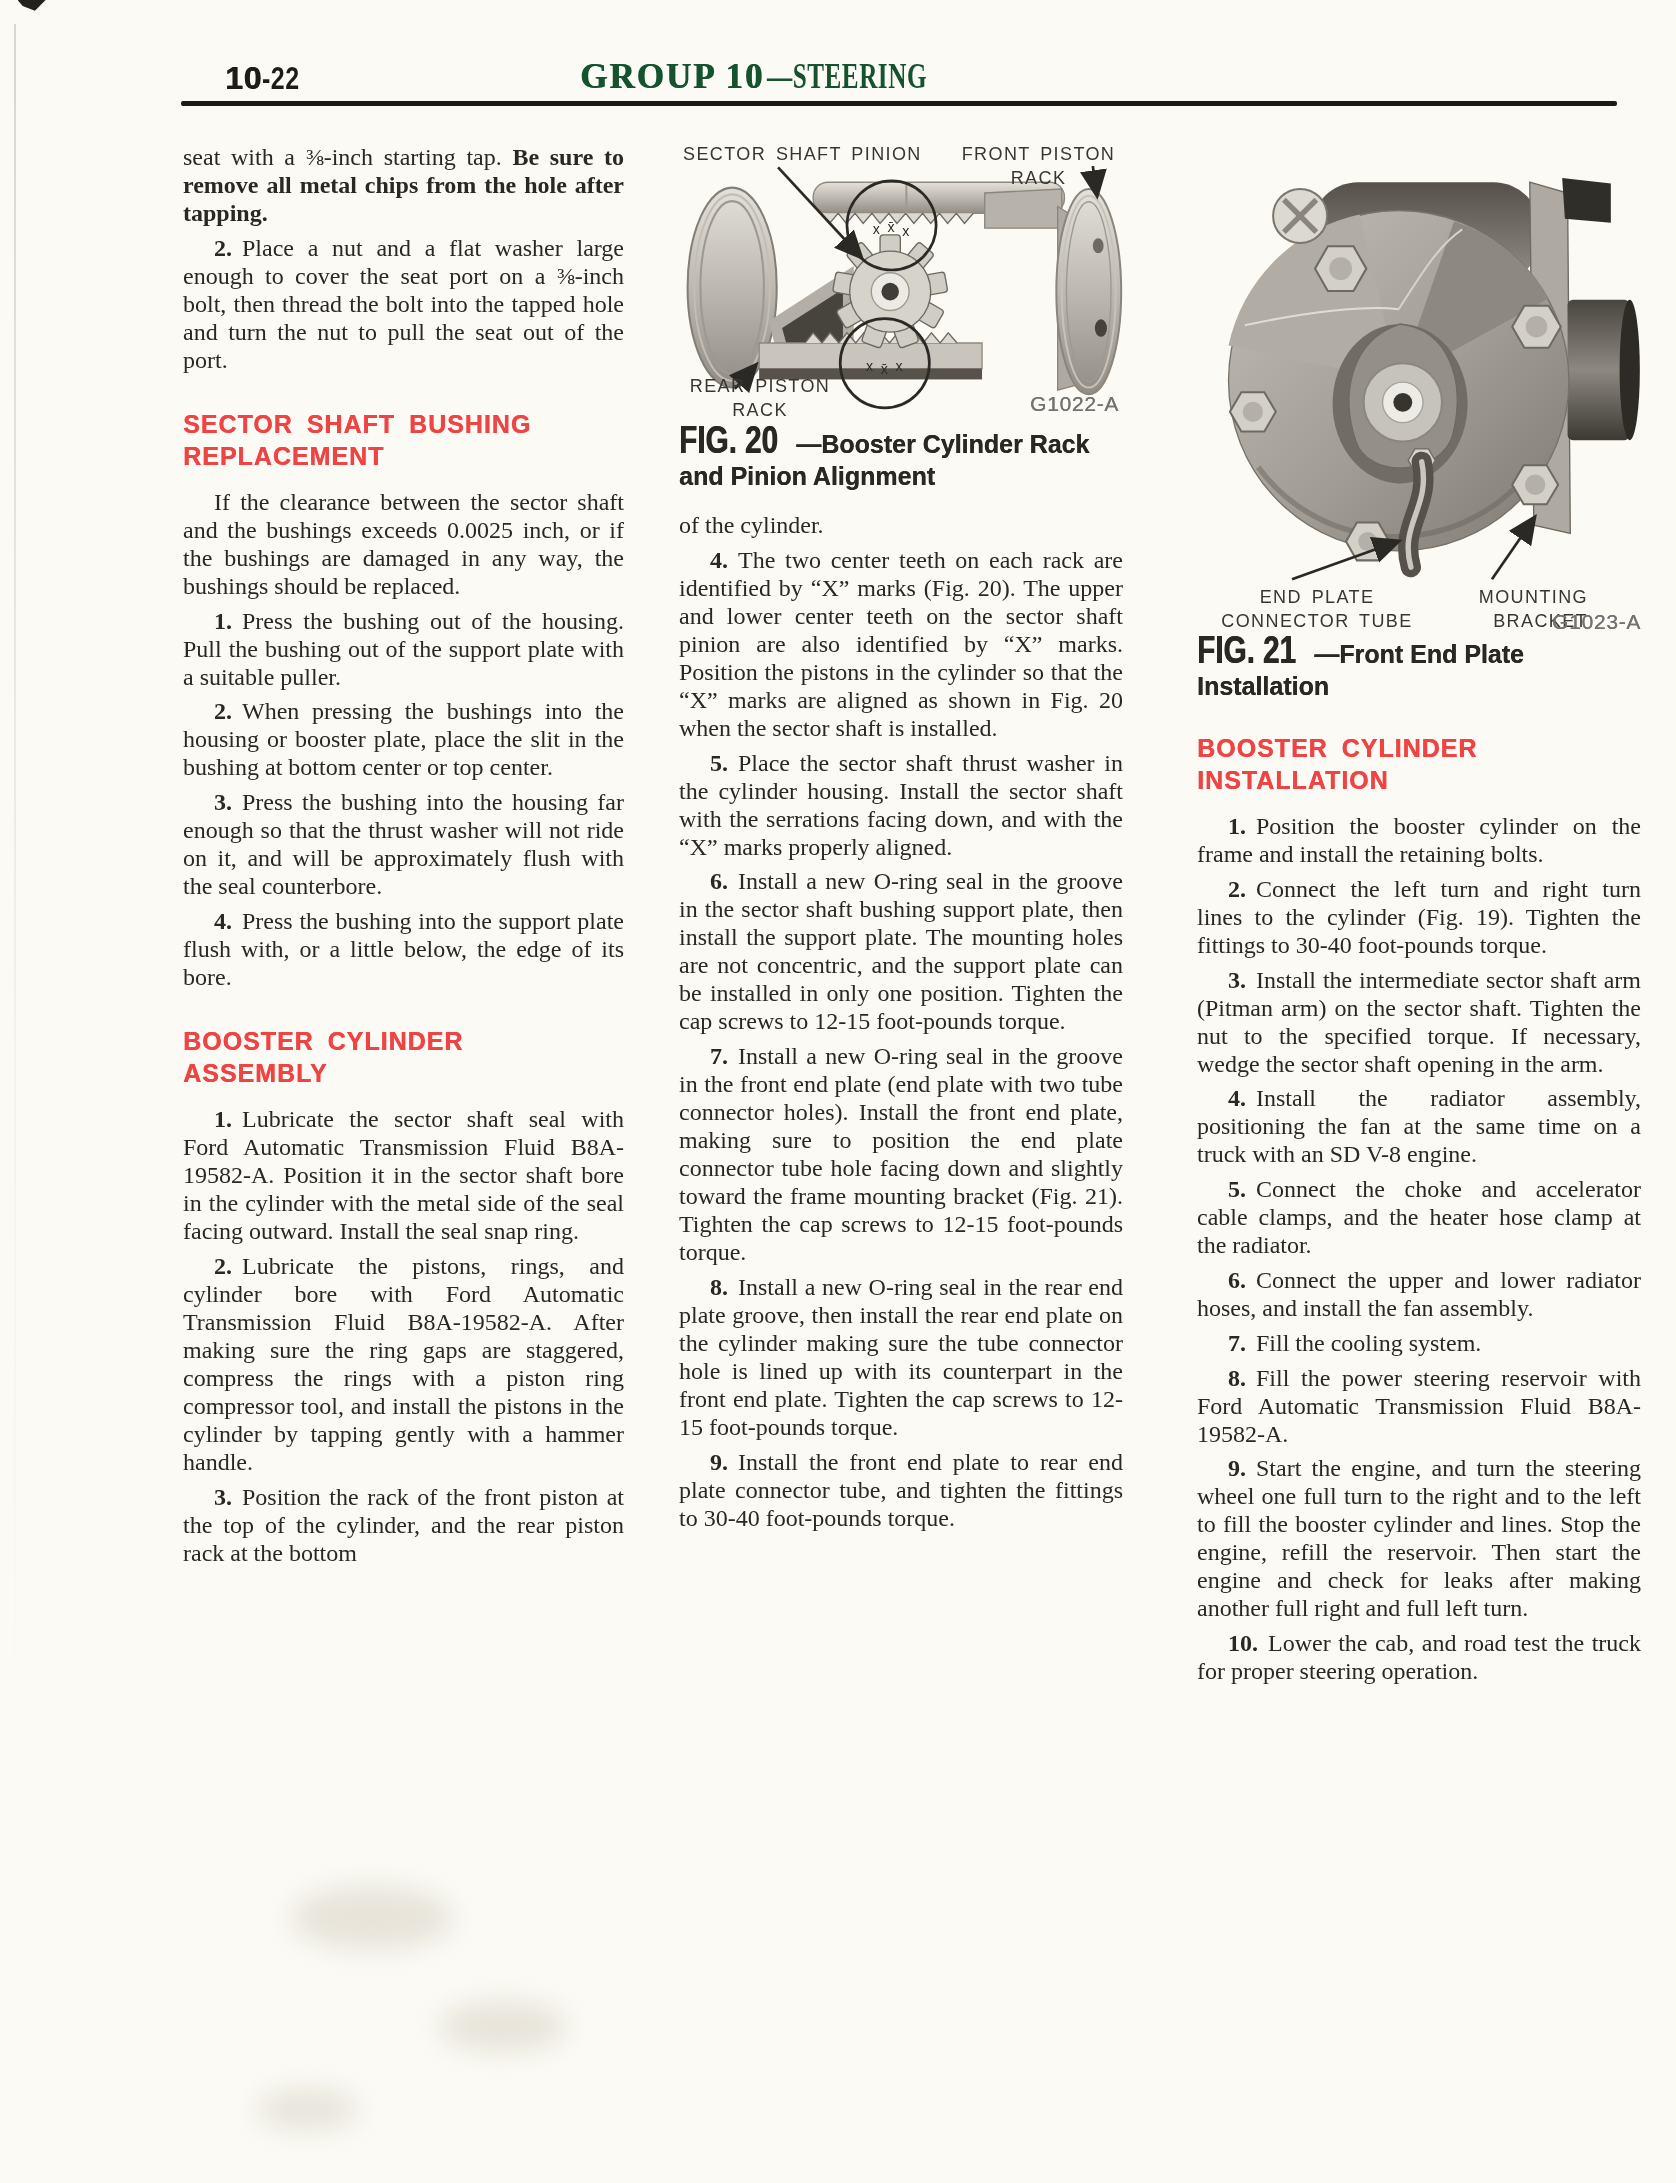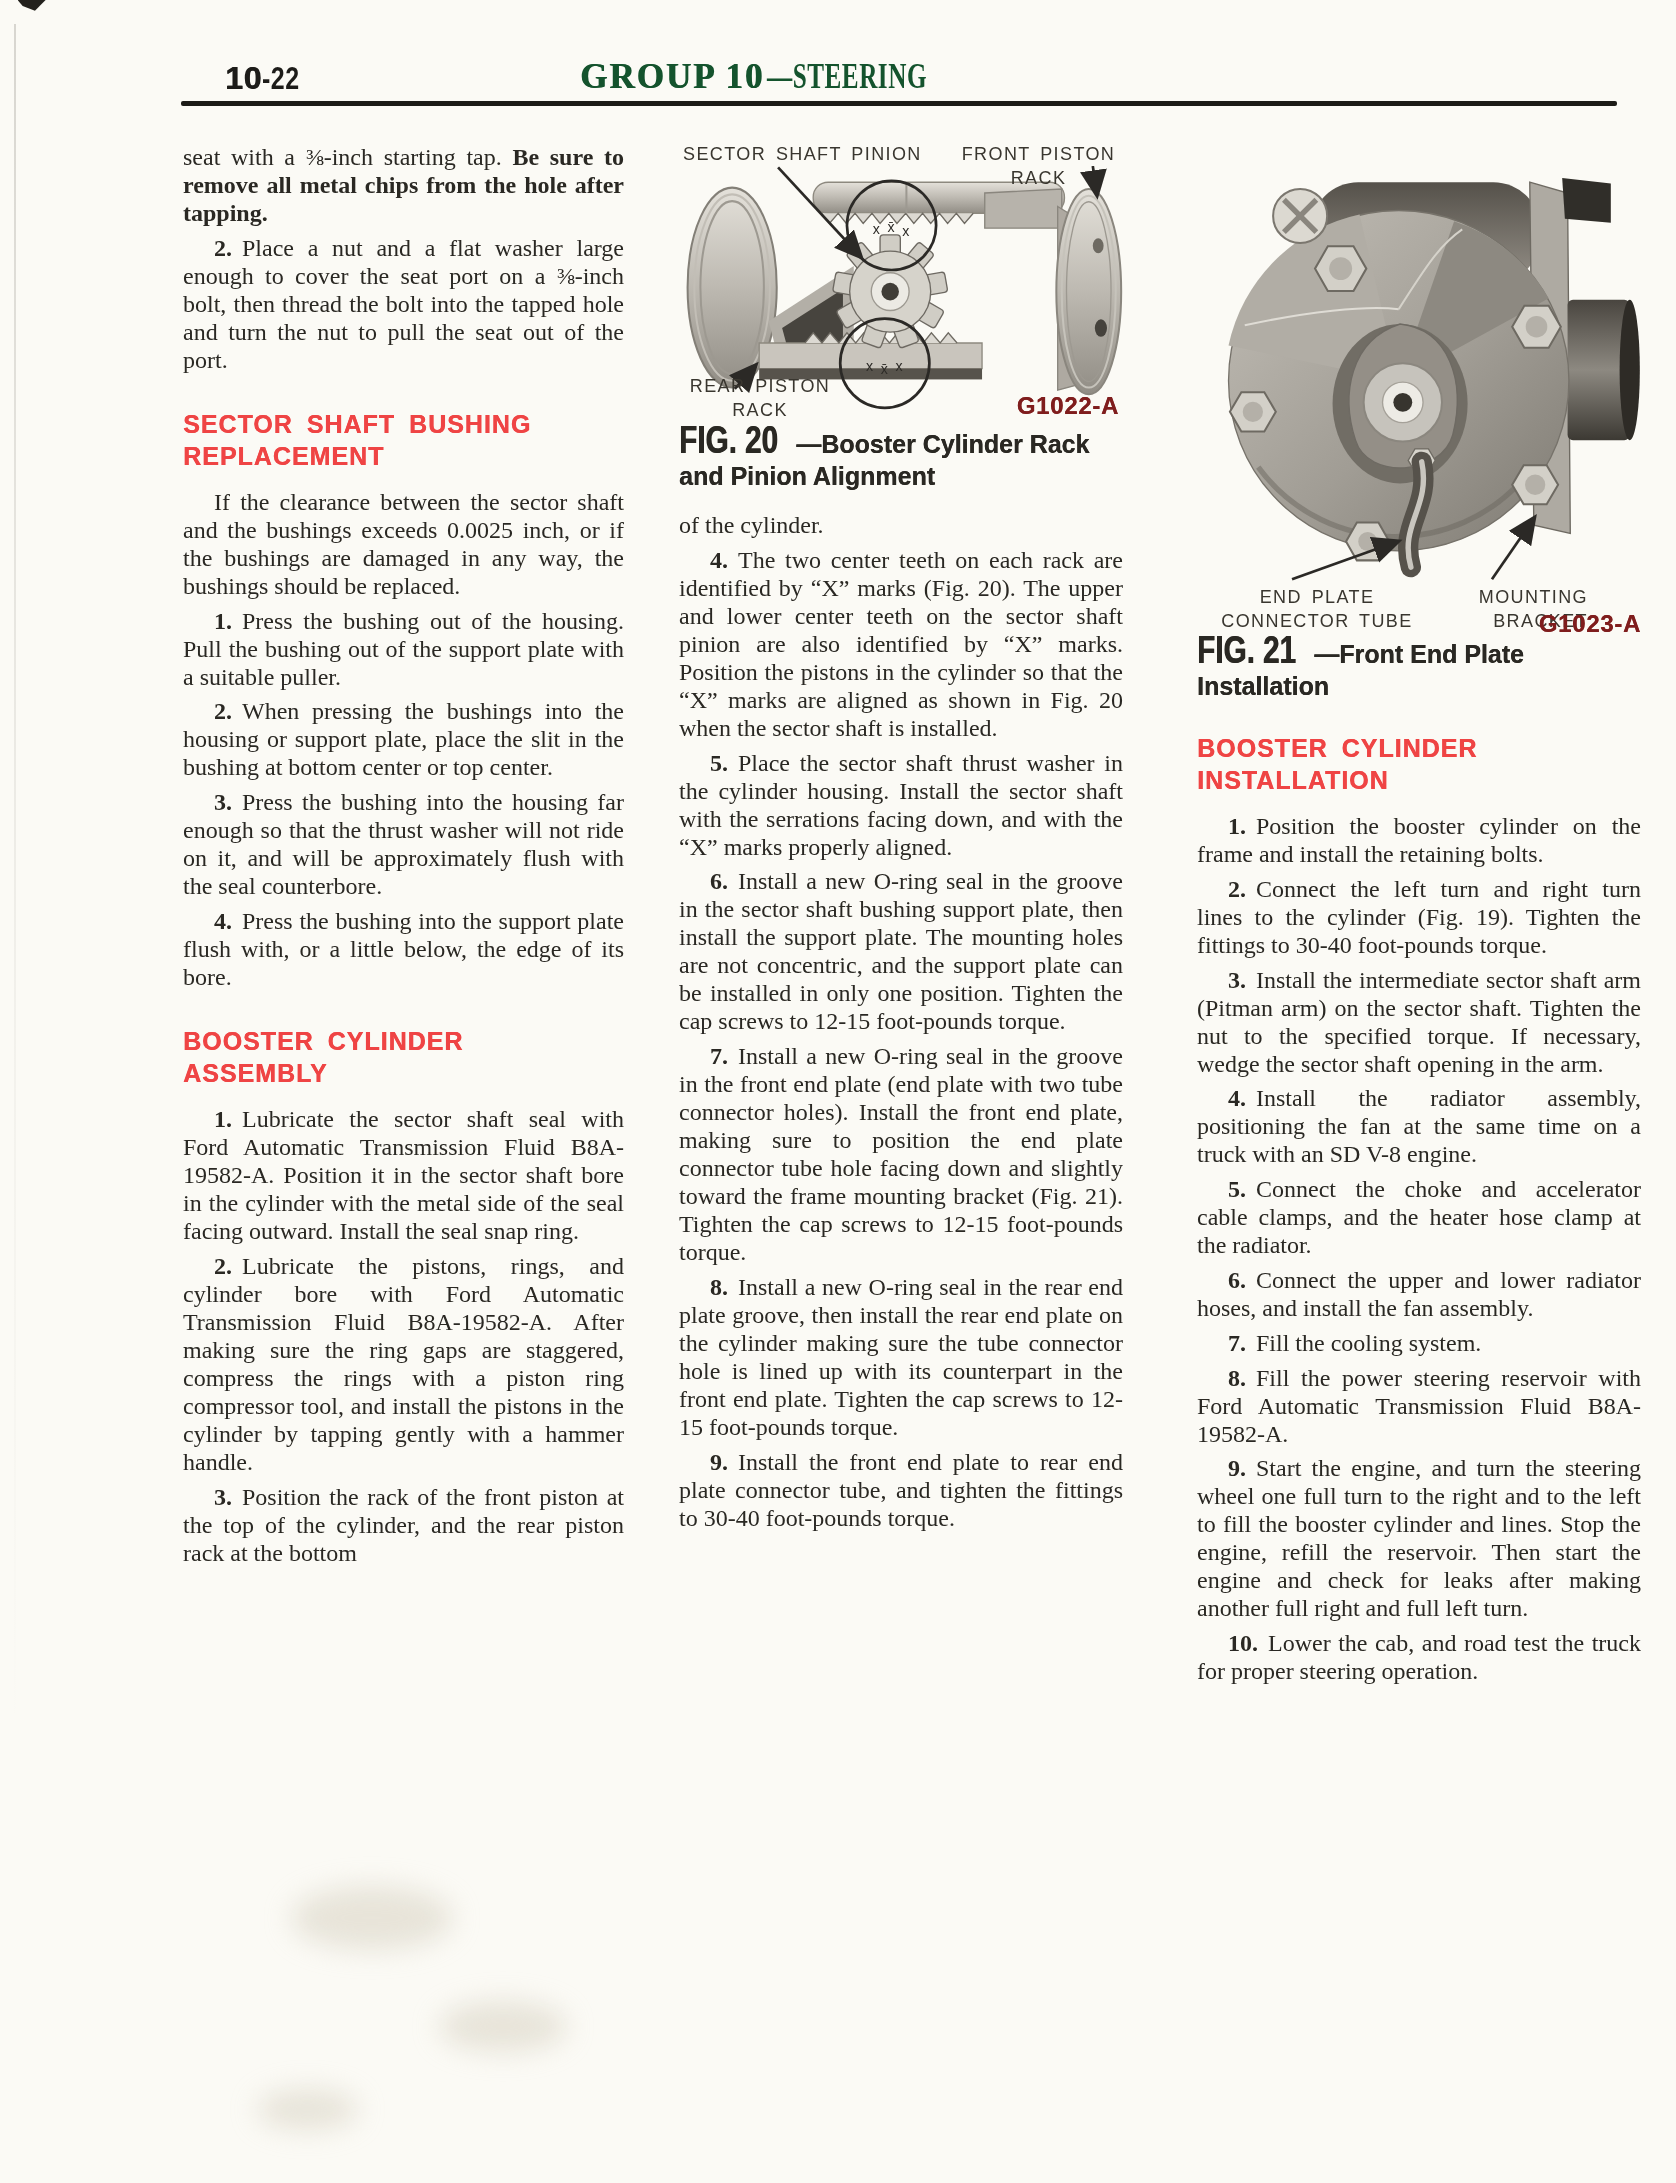--- a/index.html
+++ b/index.html
@@ -44,22 +44,22 @@
 
   
   .fig{position:relative;}
   .fig20{height:281px;}
   .fig21{height:491px;}
   .fig svg{position:absolute;left:0;}
   .fig20 svg{top:23px;}
   .fig21 svg{top:0;}
   .fig-label{position:absolute;font-family:"Liberation Sans",sans-serif;font-size:18px;line-height:24px;
      letter-spacing:1.4px;word-spacing:3.4px;color:#39362f;}
-  .fig-code{position:absolute;font-family:"Liberation Sans",sans-serif;font-weight:700;font-size:24px;
-     letter-spacing:0.7px;color:#7f1d1d;text-shadow:0.3px 0 currentColor;}
+  .fig-code{position:absolute;font-family:"Liberation Sans",sans-serif;font-weight:400;font-size:21px;
+     letter-spacing:0.7px;color:#737373;text-shadow:0.3px 0 currentColor;}
   .lab-tl{left:4px;top:-1.4px;}
   .lab-tr{right:0;top:-1.4px;width:169px;text-align:center;}
   .lab-rear{left:0;top:231px;width:162px;text-align:center;}
   .code20{right:4px;top:249px;}
   .lab-tube{left:12px;top:442px;width:216px;text-align:center;}
   .lab-brkt{left:249px;top:442px;width:142px;text-align:right;}
   .code21{right:0;top:467px;}
 
   .caption{margin:10.8px 0 0 0;font-family:"Liberation Sans",sans-serif;color:#23221e;text-align:left !important;}
   .caption .figno{font-weight:700;font-size:38px;line-height:32px;display:inline-block;
@@ -82,21 +82,21 @@
   <div class="header-title"><span class="tg">GROUP 10</span><span class="ts">—STEERING</span></div>
   <div class="rule"></div>
 
   <div class="col col1">
     <p class="cont"><span>seat with a ⅜-inch starting tap. </span><span class="bold">Be sure to remove all metal chips from the hole after tapping.</span></p>
     <p class="step"><span class="num">2.</span><span>Place a nut and a flat washer large enough to cover the seat port on a ⅜-inch bolt, then thread the bolt into the tapped hole and turn the nut to pull the seat out of the port.</span></p>
 
     <h3>SECTOR SHAFT BUSHING REPLACEMENT</h3>
     <p class="step"><span>If the clearance between the sector shaft and the bushings exceeds 0.0025 inch, or if the bushings are damaged in any way, the bushings should be replaced.</span></p>
     <p class="step"><span class="num">1.</span><span>Press the bushing out of the housing. Pull the bushing out of the support plate with a suitable puller.</span></p>
-    <p class="step"><span class="num">2.</span><span>When pressing the bushings into the housing or support plate, place the slit in the bushing at bottom center or top center.</span></p>
+    <p class="step"><span class="num">2.</span><span>When pressing the bushings into the housing or booster plate, place the slit in the bushing at bottom center or top center.</span></p>
     <p class="step"><span class="num">3.</span><span>Press the bushing into the housing far enough so that the thrust washer will not ride on it, and will be approximately flush with the seal counterbore.</span></p>
     <p class="step"><span class="num">4.</span><span>Press the bushing into the support plate flush with, or a little below, the edge of its bore.</span></p>
 
     <h3>BOOSTER CYLINDER ASSEMBLY</h3>
     <p class="step"><span class="num">1.</span><span>Lubricate the sector shaft seal with Ford Automatic Transmission Fluid B8A-19582-A. Position it in the sector shaft bore in the cylinder with the metal side of the seal facing outward. Install the seal snap ring.</span></p>
     <p class="step"><span class="num">2.</span><span>Lubricate the pistons, rings, and cylinder bore with Ford Automatic Transmission Fluid B8A-19582-A. After making sure the ring gaps are staggered, compress the rings with a piston ring compressor tool, and install the pistons in the cylinder by tapping gently with a hammer handle.</span></p>
     <p class="step"><span class="num">3.</span><span>Position the rack of the front piston at the top of the cylinder, and the rear piston rack at the bottom</span></p>
   </div>
 
   <div class="col col2">

